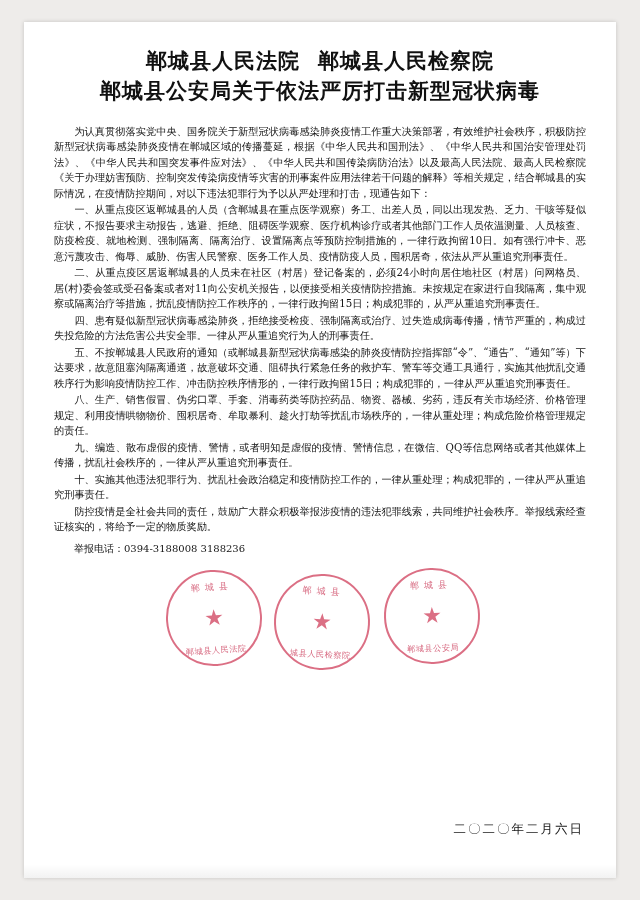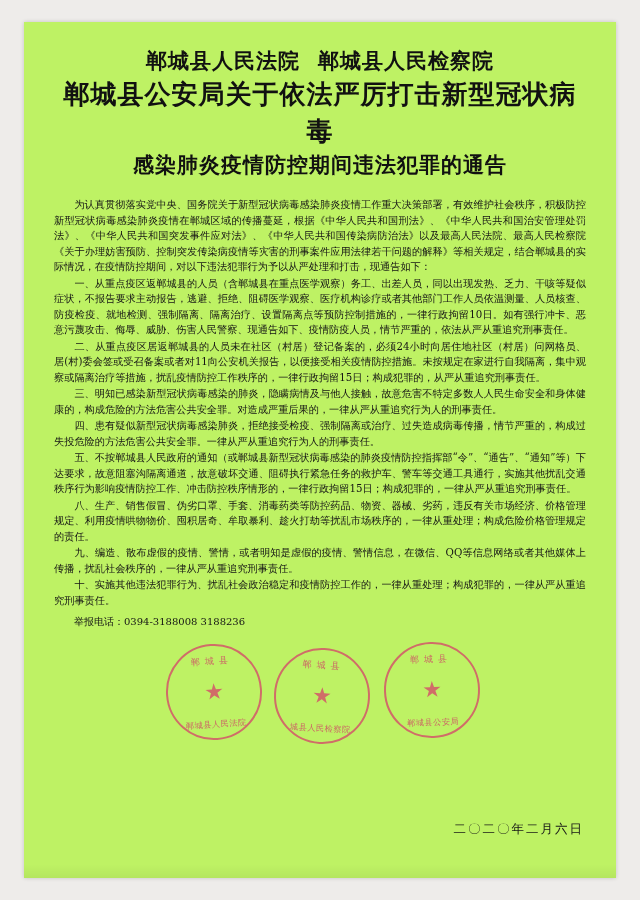--- a/index.html
+++ b/index.html
@@ -18,41 +18,41 @@
     width: 640px;
     height: 900px;
     background: #eeecea;
   }
   .paper {
     position: absolute;
     left: 24px;
     top: 22px;
     width: 592px;
     height: 856px;
-    background: #bef264;
+    background: #ffffff;
     box-shadow: 0 0 4px rgba(0,0,0,0.18);
   }
   .paper-inner {
     position: absolute;
     left: 30px;
     top: 24px;
     width: 532px;
     height: 808px;
   }
   .title-block {
     text-align: center;
     color: #111;
   }
   .title-line {
     font-weight: bold;
     letter-spacing: 1px;
     line-height: 1.42;
   }
   .title-line.l1 { font-size: 21px; }
-  .title-line.l2 { font-size: 26px; }
+  .title-line.l2 { font-size: 21px; }
   .title-line.l3 { font-size: 21px; }
   .title-line.l1 .gap { display: inline-block; width: 18px; }
   .body-text {
     margin-top: 18px;
     font-size: 10.2px;
     line-height: 1.52;
     color: #141414;
     text-align: justify;
     text-justify: inter-ideograph;
   }
@@ -132,33 +132,32 @@
 
 <div class="page">
   <div class="paper">
     <div class="paper-inner">
 
       <div class="title-block">
         <div class="title-line l1">
           <span>郸城县人民法院</span><span class="gap"></span><span>郸城县人民检察院</span>
         </div>
         <div class="title-line l2">郸城县公安局关于依法严厉打击新型冠状病毒</div>
-        <div class="title-line l3">感染肺炎疫情防控期间违法犯罪的通告</div>
       </div>
 
       <div class="body-text">
         <p class="p">为认真贯彻落实党中央、国务院关于新型冠状病毒感染肺炎疫情工作重大决策部署，有效维护社会秩序，积极防控新型冠状病毒感染肺炎疫情在郸城区域的传播蔓延，根据《中华人民共和国刑法》、《中华人民共和国治安管理处罚法》、《中华人民共和国突发事件应对法》、《中华人民共和国传染病防治法》以及最高人民法院、最高人民检察院《关于办理妨害预防、控制突发传染病疫情等灾害的刑事案件应用法律若干问题的解释》等相关规定，结合郸城县的实际情况，在疫情防控期间，对以下违法犯罪行为予以从严处理和打击，现通告如下：</p>
-        <p class="p">一、从重点疫区返郸城县的人员（含郸城县在重点医学观察）务工、出差人员，同以出现发热、乏力、干咳等疑似症状，不报告要求主动报告，逃避、拒绝、阻碍医学观察、医疗机构诊疗或者其他部门工作人员依温测量、人员核查、防疫检疫、就地检测、强制隔离、隔离治疗、设置隔离点等预防控制措施的，一律行政拘留10日。如有强行冲卡、恶意污蔑攻击、侮辱、威胁、伤害人民警察、现通告如下、疫情防疫人员，情节严重的，依法从严从重追究刑事责任。</p>
+        <p class="p">一、从重点疫区返郸城县的人员（含郸城县在重点医学观察）务工、出差人员，同以出现发热、乏力、干咳等疑似症状，不报告要求主动报告，逃避、拒绝、阻碍医学观察、医疗机构诊疗或者其他部门工作人员依温测量、人员核查、防疫检疫、就地检测、强制隔离、隔离治疗、设置隔离点等预防控制措施的，一律行政拘留10日。如有强行冲卡、恶意污蔑攻击、侮辱、威胁、伤害人民警察、医务工作人员、疫情防疫人员，囤积居奇，依法从严从重追究刑事责任。</p>
         <p class="p">二、从重点疫区居返郸城县的人员未在社区（村居）登记备案的，必须24小时向居住地社区（村居）问网格员、居(村)委会签或受召备案或者对11向公安机关报告，以便接受相关疫情防控措施。未按规定在家进行自我隔离，集中观察或隔离治疗等措施，扰乱疫情防控工作秩序的，一律行政拘留15日；构成犯罪的，从严从重追究刑事责任。</p>
-        <p class="p">三、明知已感染新型冠状病毒感染的肺炎，隐瞒病情及与他人接触，故意危害不特定多数人人民生命安全和身体健康的，构成危险的方法危害公共安全罪。对造成严重后果的，一律从严从重追究行为人的刑事责任。</p>
         <p class="p">四、患有疑似新型冠状病毒感染肺炎，拒绝接受检疫、强制隔离或治疗、过失造成病毒传播，情节严重的，构成过失投危险的方法危害公共安全罪。一律从严从重追究行为人的刑事责任。</p>
         <p class="p">五、不按郸城县人民政府的通知（或郸城县新型冠状病毒感染的肺炎疫情防控指挥部“令”、“通告”、“通知”等）下达要求，故意阻塞沟隔离通道，故意破坏交通、阻碍执行紧急任务的救护车、警车等交通工具通行，实施其他扰乱交通秩序行为影响疫情防控工作、冲击防控秩序情形的，一律行政拘留15日；构成犯罪的，一律从严从重追究刑事责任。</p>
         <p class="p">八、生产、销售假冒、伪劣口罩、手套、消毒药类等防控药品、物资、器械、劣药，违反有关市场经济、价格管理规定、利用疫情哄物物价、囤积居奇、牟取暴利、趁火打劫等扰乱市场秩序的，一律从重处理；构成危险价格管理规定的责任。</p>
         <p class="p">九、编造、散布虚假的疫情、警情，或者明知是虚假的疫情、警情信息，在微信、QQ等信息网络或者其他媒体上传播，扰乱社会秩序的，一律从严从重追究刑事责任。</p>
         <p class="p">十、实施其他违法犯罪行为、扰乱社会政治稳定和疫情防控工作的，一律从重处理；构成犯罪的，一律从严从重追究刑事责任。</p>
+        <p class="p tight">防控疫情是全社会共同的责任，鼓励广大群众积极举报涉疫情的违法犯罪线索，共同维护社会秩序。举报线索经查证核实的，将给予一定的物质奖励。</p>
         <div class="phone">举报电话：0394-3188008  3188236</div>
       </div>
 
       <div class="seals">
         <div class="seal s1">
           <span class="top-text">郸城县</span>
           <span class="star">★</span>
           <span class="bottom-text">郸城县人民法院</span>
         </div>
         <div class="seal s2">

